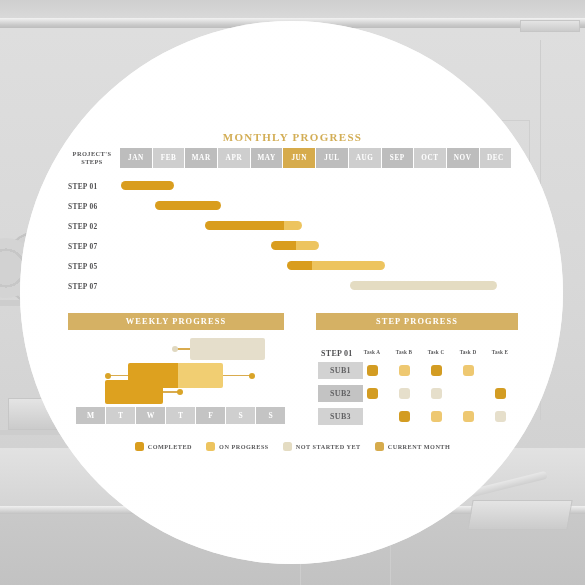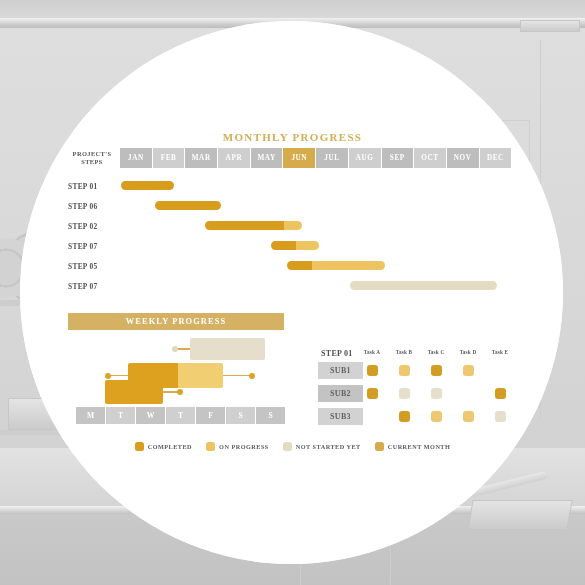--- a/index.html
+++ b/index.html
@@ -295,20 +295,21 @@
         </div>
         <div class="srow" style="top: 278px; left: 0px; width: 585px;">
           <div class="srow-label">STEP 07</div>
           <div class="bar" style="left: 350px; width: 147px;">
             <div class="seg none" style="width: 147px;"></div>
           </div>
         </div>
       </div>
 
     <div class="sec-head" id="sec-weekly">WEEKLY PROGRESS</div>
+    <div class="sec-head" id="sec-step">STEP PROGRESS</div>
 
     <div id="weekly-bars">
         <div class="whisker" style="left: 175px; width: 15px; top: 348.25px;"></div>
         <div class="wbar" style="left: 190px; top: 338px; height: 22px; width: 75px;">
           <div class="wseg none" style="width: 75px;"></div>
         </div>
         <div class="wdot pale" style="left: 172px; top: 346px;"></div>
         <div class="whisker" style="left: 108px; width: 20px; top: 374.75px;"></div>
         <div class="whisker" style="left: 223px; width: 29px; top: 374.75px;"></div>
         <div class="wbar" style="left: 128px; top: 363px; height: 25px; width: 95px;">

